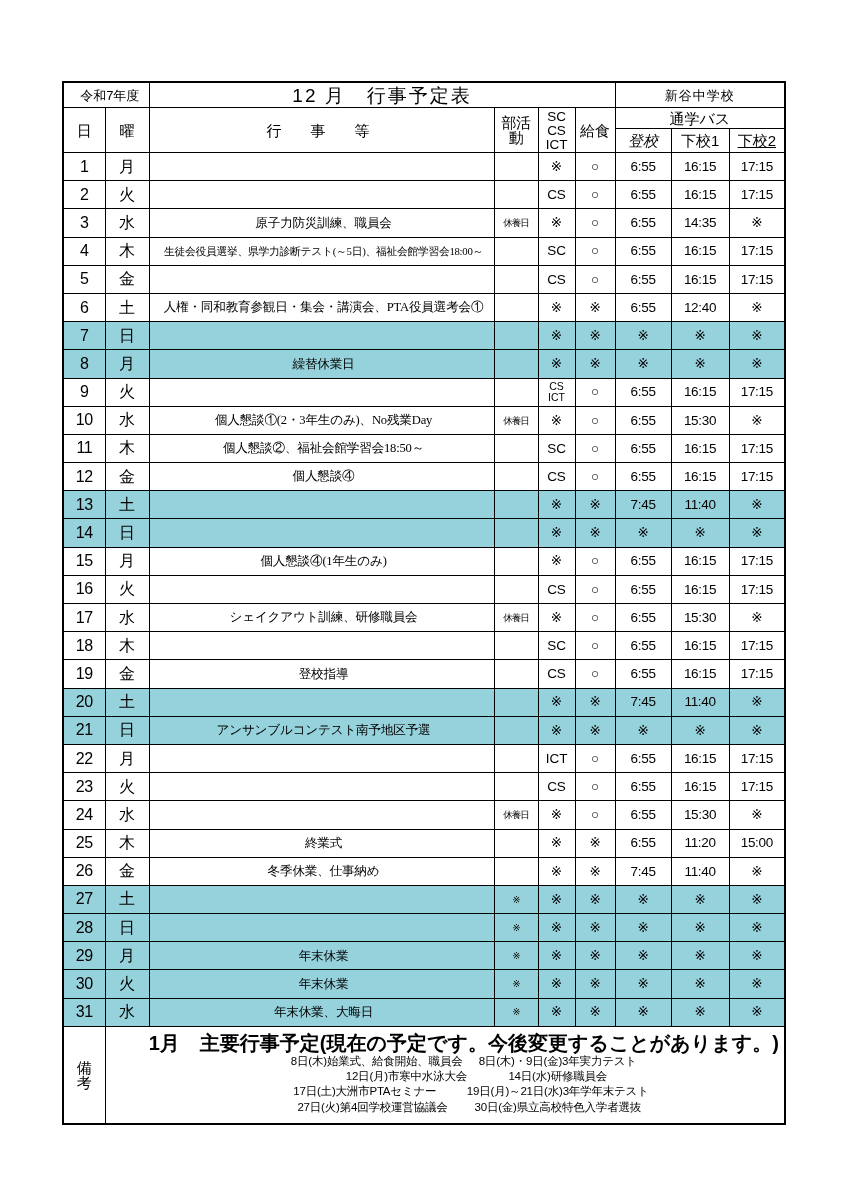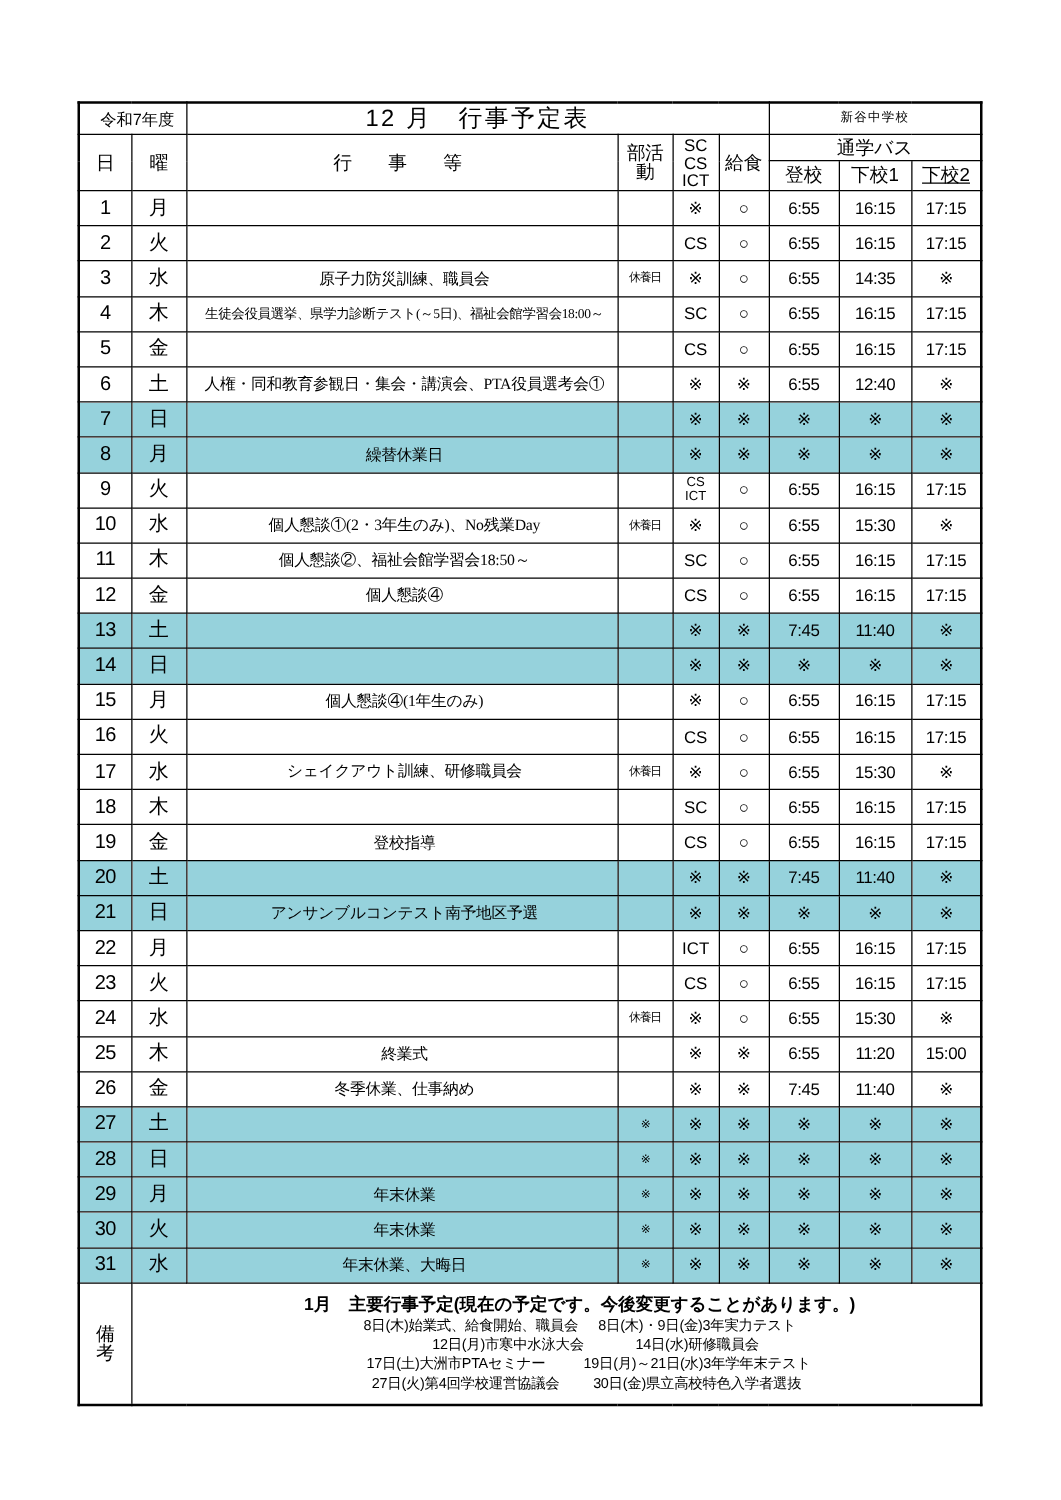--- a/index.html
+++ b/index.html
@@ -50,39 +50,39 @@
     text-align: left;
     padding-left: 7px !important;
     letter-spacing: 0px;
   }
   .maintitle {
     font-size: 19px;
     font-weight: bold;
     letter-spacing: 2px;
   }
   .school {
-    font-size: 10px;
+    font-size: 13px;
     font-weight: bold;
     letter-spacing: 1px;
   }
 
   
   .hdr td {
     font-size: 15px;
     background: #fff;
   }
   .h-day     { width: 42px; font-size: 16px; }
   .h-week    { width: 44px; font-size: 16px; }
   .h-event   { width: 345px; font-size: 17px; letter-spacing: 7px; }
   .h-club    { width: 44px; font-size: 10.5px; letter-spacing: -0.5px; margin-left: 26px;}
   .h-sc      { width: 37px; }
   .h-lunch   { width: 40px; font-size: 16px; }
   .h-bus     { height: 20px; font-size: 15px; }
   .h-bus-sub { height: 23px; font-size: 13.5px; }
-  .c-go      { width: 56px; }
+  .c-go      { width: 56px; font-style: italic; }
   .c-ret1    { width: 58px; }
   .c-ret2    { width: 56px; text-decoration: underline; }
 
   .sc-stack {
     display: block;
     font-size: 13.5px;
     line-height: 14px;
     height: 43px;
     overflow: hidden;
     padding-top: 1px;
@@ -133,21 +133,21 @@
     line-height: 40px;
     letter-spacing: 0;
   }
   .f-label span { display: block; }
   .f-body {
     text-align: left;
     padding: 3px 0 4px 22px !important;
     vertical-align: top;
   }
   .f-title {
-    font-size: 14px;
+    font-size: 20px;
     font-weight: bold;
     letter-spacing: 0px;
     padding-left: 16px;
     line-height: 19px;
     white-space: nowrap;
   }
   .f-grid {
     margin-top: 1px;
     font-size: 11.5px;
     line-height: 15.2px;

